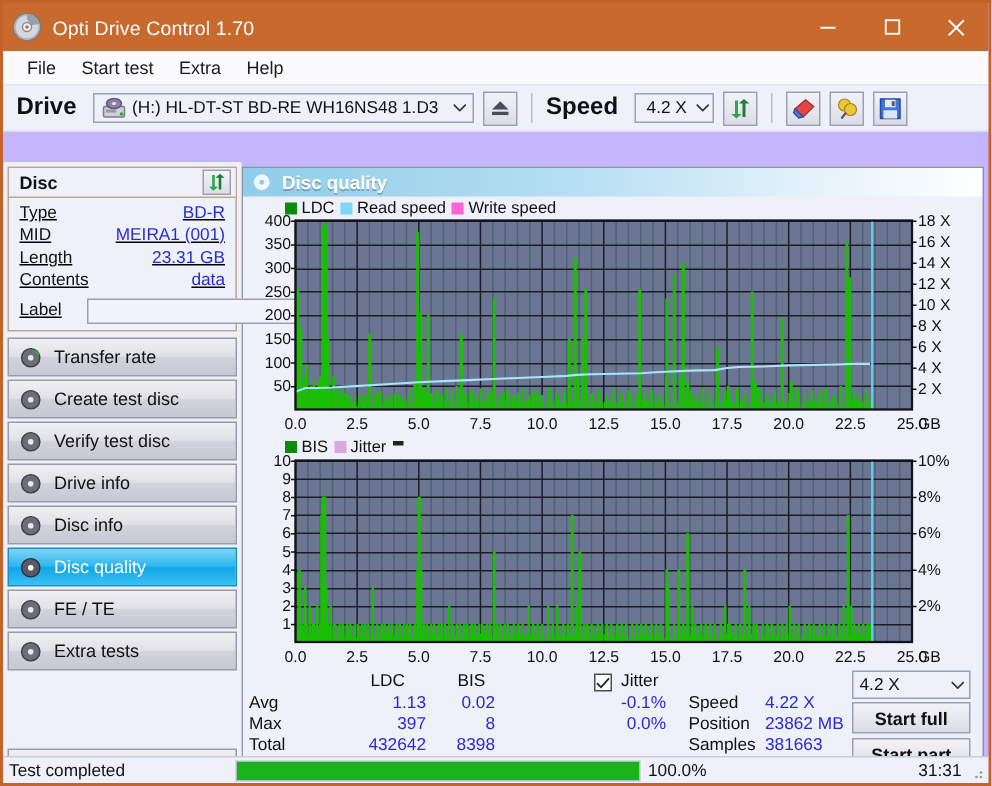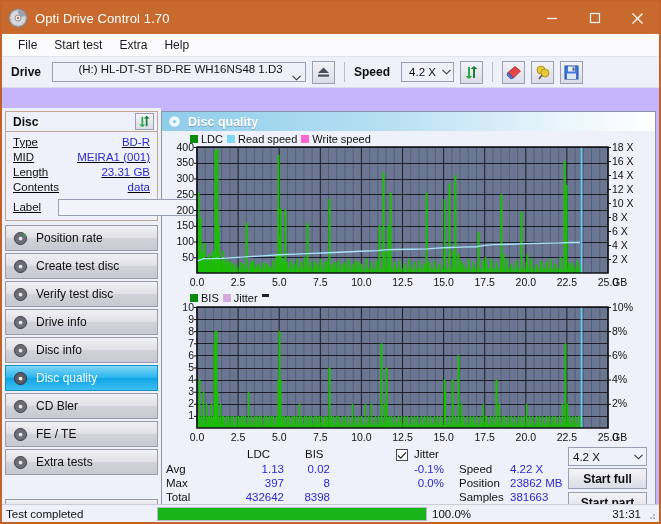--- a/index.html
+++ b/index.html
@@ -66,39 +66,39 @@
   .toolbar {
     height: 31px;
     background: #eef0fa;
     display: flex;
     align-items: center;
     padding-left: 9px;
     gap: 6px;
     border-bottom: 1px solid #d9dbe8;
   }
   .tb-label {
-    font-size: 12px; font-weight: bold; color: #101010;
+    font-size: 16px; font-weight: bold; color: #101010;
     margin-right: 5px;
   }
   .combo {
     height: 20px;
     background: #eef0fa;
     border: 1px solid #9aa0b4;
     display: flex; align-items: center;
     font-size: 11.5px; color: #111;
     padding: 0 0 0 3px;
     position: relative;
   }
   .combo .cb-text { padding: 0 4px; white-space: nowrap; }
   .combo .cb-arrow {
     margin-left: auto;
     width: 17px; height: 18px;
     display:flex; align-items:center; justify-content:center;
   }
-  .drive-combo { width: 254px; flex-direction: column; }
+  .drive-combo { width: 254px; }
   .drive-icon { width: 16px; height: 14px; margin-left:2px; }
   .speed-combo { width: 53px; }
   .tb-btn {
     width: 23px; height: 23px;
     border: 1px solid #9aa0b4;
     background: linear-gradient(#f2f2f7,#dcdce8);
     display: flex; align-items: center; justify-content: center;
   }
   .tb-sep { width:1px; height:20px; background:#b9bccb; margin:0 3px; }
 
@@ -413,21 +413,21 @@
         </div>
       </div>
 
       <div class="navlist">
         <div class="navitem">
           <svg class="ico" viewBox="0 0 16 16">
               <circle cx="8" cy="8" r="6.5" fill="#6d6d78" stroke="#3d3d46"></circle>
               <circle cx="8" cy="8" r="2" fill="#e8e8ee"></circle>
               <path d="M11 3 L14 6" stroke="#3aa83a" stroke-width="1.6"></path>
             </svg>
-          <span>Position rate</span>
+          <span>Transfer rate</span>
         </div>
         <div class="navitem">
           <svg class="ico" viewBox="0 0 16 16">
               <circle cx="8" cy="8" r="6.5" fill="#6d6d78" stroke="#3d3d46"></circle>
               <circle cx="8" cy="8" r="2" fill="#e8e8ee"></circle>
             </svg>
           <span>Create test disc</span>
         </div>
         <div class="navitem">
           <svg class="ico" viewBox="0 0 16 16">
@@ -449,27 +449,20 @@
               <circle cx="8" cy="8" r="2" fill="#e8e8ee"></circle>
             </svg>
           <span>Disc info</span>
         </div>
         <div class="navitem active">
           <svg class="ico" viewBox="0 0 16 16">
               <circle cx="8" cy="8" r="6.5" fill="#5a5a66" stroke="#2e2e38"></circle>
               <circle cx="8" cy="8" r="2" fill="#ffffff"></circle>
             </svg>
           <span>Disc quality</span>
-        </div>
-        <div class="navitem">
-          <svg class="ico" viewBox="0 0 16 16">
-              <circle cx="8" cy="8" r="6.5" fill="#6d6d78" stroke="#3d3d46"></circle>
-              <circle cx="8" cy="8" r="2" fill="#e8e8ee"></circle>
-            </svg>
-          <span>CD Bler</span>
         </div>
         <div class="navitem">
           <svg class="ico" viewBox="0 0 16 16">
               <circle cx="8" cy="8" r="6.5" fill="#6d6d78" stroke="#3d3d46"></circle>
               <circle cx="8" cy="8" r="2" fill="#e8e8ee"></circle>
             </svg>
           <span>FE / TE</span>
         </div>
         <div class="navitem">
           <svg class="ico" viewBox="0 0 16 16">

